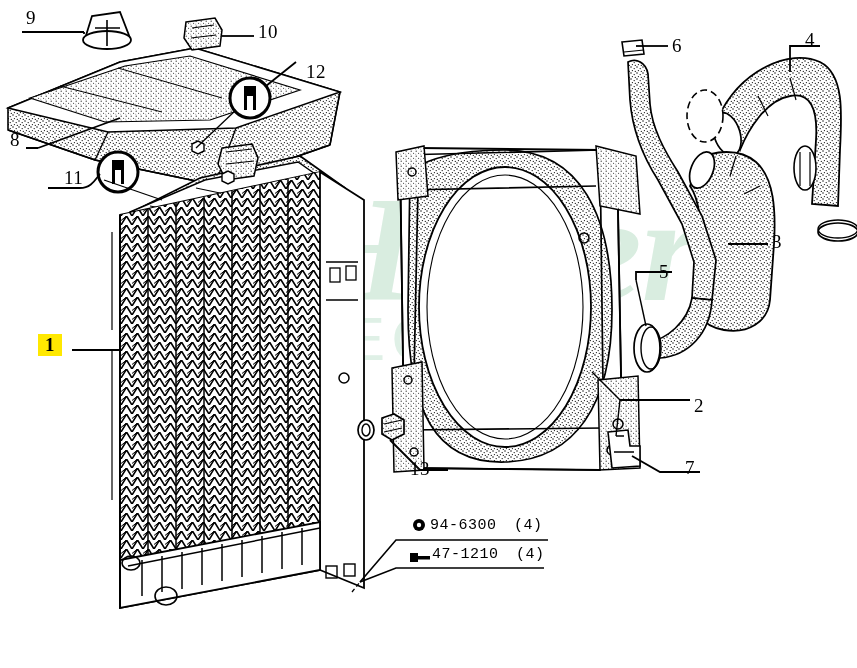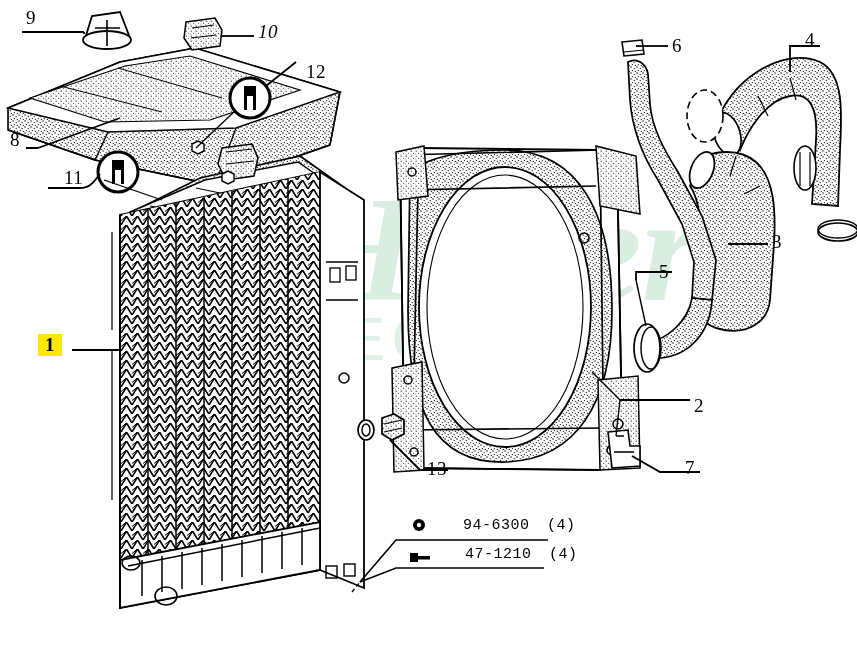--- a/index.html
+++ b/index.html
@@ -40,21 +40,20 @@
     padding: 1px 7px 2px 7px;
     font-weight: 700;
   }
   .partslist {
     position: absolute;
     font-family: "Liberation Mono", monospace;
     font-size: 15px;
     color: #000000;
     white-space: nowrap;
     letter-spacing: 0.5px;
-    margin-left: 33px;
   }
 </style>
 </head>
 <body>
 
 <div id="diagram-root">
 
   <svg id="diagram-svg" viewBox="0 0 857 668">
     <defs>
 
@@ -317,32 +316,32 @@
         <circle cx="419" cy="525" r="2.2" fill="#ffffff"></circle>
       </g>
       <g>
         <rect x="410" y="553" width="8" height="9" fill="#000"></rect>
         <rect x="418" y="556" width="12" height="3.5" fill="#000"></rect>
       </g>
     </g>
   </svg>
 
   <div class="callout" style="left:26px; top:8px;">9</div>
-  <div class="callout" style="left:258px; top:22px;font-style:italic;">10</div>
+  <div class="callout" style="left:258px; top:22px;">10</div>
   <div class="callout" style="left:306px; top:62px;">12</div>
   <div class="callout" style="left:10px; top:130px;">8</div>
   <div class="callout" style="left:64px; top:168px;">11</div>
   <div class="callout highlighted" style="left:38px; top:334px;">1</div>
   <div class="callout" style="left:672px; top:36px;">6</div>
   <div class="callout" style="left:805px; top:30px;">4</div>
   <div class="callout" style="left:772px; top:232px;">3</div>
   <div class="callout" style="left:659px; top:262px;">5</div>
   <div class="callout" style="left:694px; top:396px;">2</div>
   <div class="callout" style="left:685px; top:458px;">7</div>
-  <div class="callout" style="left:427px; top:459px;">13</div>
+  <div class="callout" style="left:410px; top:459px;">13</div>
 
   <div class="partslist" style="left:430px; top:517px;">
     <span>94-6300</span>
     <span style="margin-left:8px;">(4)</span>
   </div>
   <div class="partslist" style="left:432px; top:546px;">
     <span>47-1210</span>
     <span style="margin-left:8px;">(4)</span>
   </div>
 

